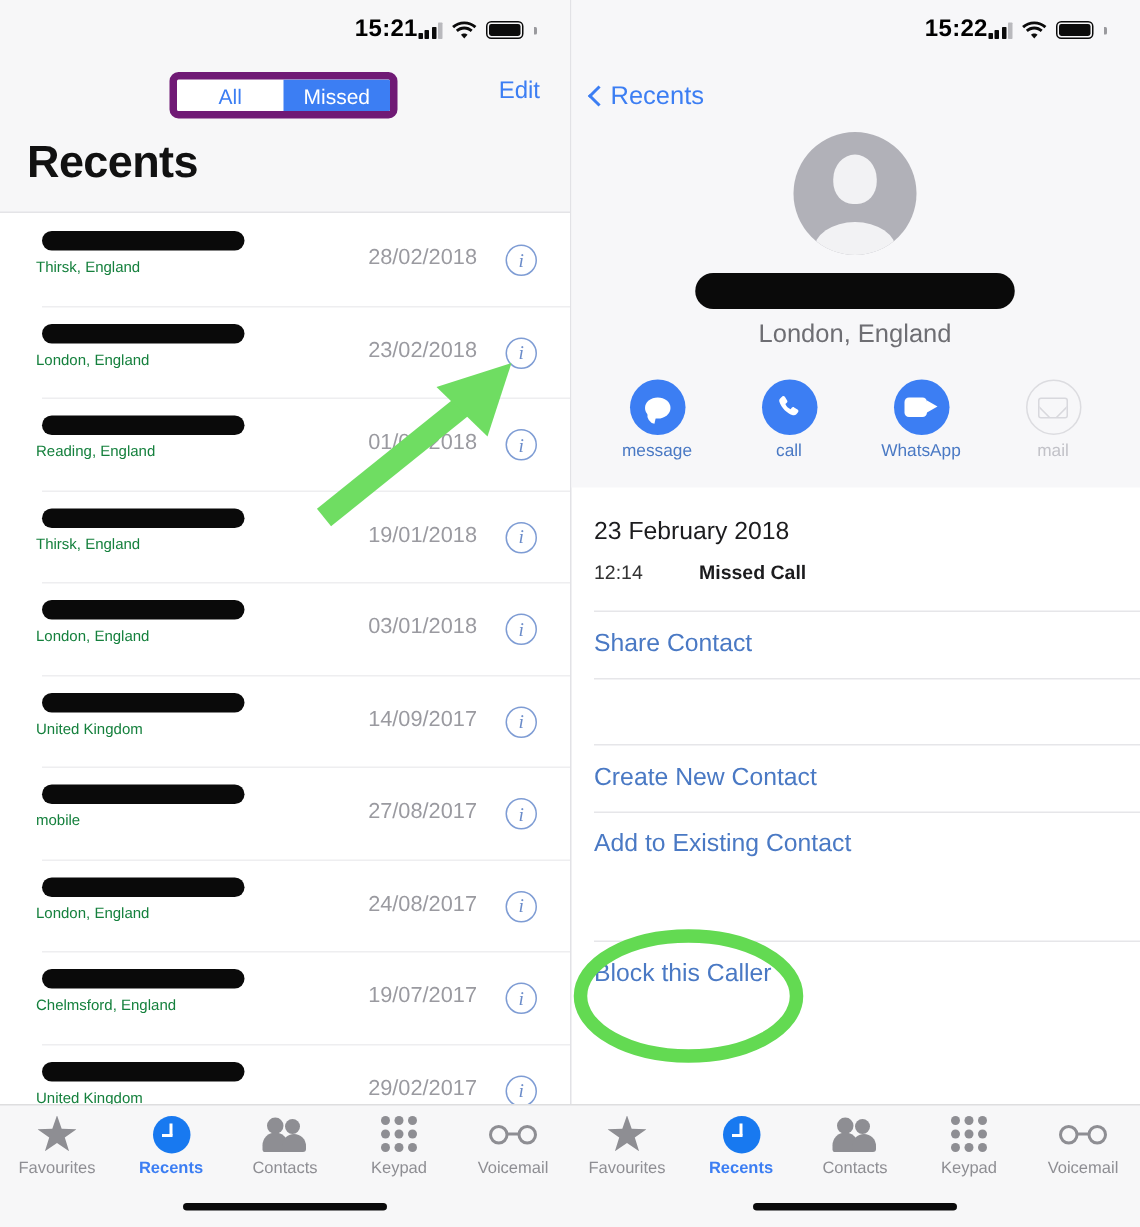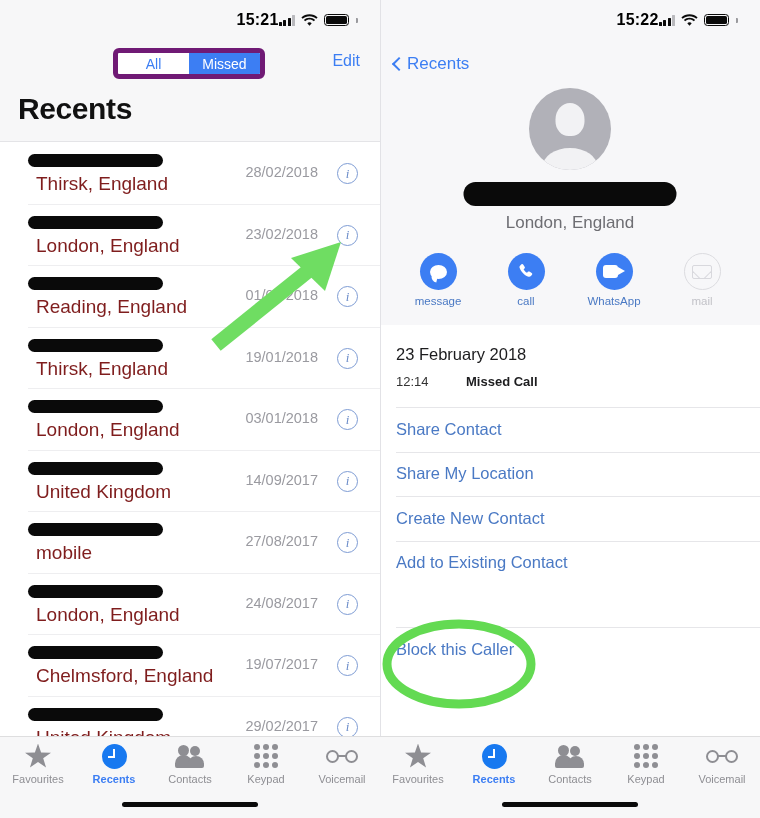--- a/index.html
+++ b/index.html
@@ -51,21 +51,21 @@
   .edit-btn { position: absolute; right: 20px; top: 4px; font-size: 16px; color: #3c7ef3; }
 
   .big-title { position: absolute; left: 18px; top: 92px; font-size: 30px; font-weight: bold; color: #111; letter-spacing: -.4px; }
 
   
   .calllist { position: absolute; top: 142px; left: 0; width: 380px; height: 594px; }
   .callrow { position: relative; height: 61.5px; padding: 0 0 0 28px; }
   .callrow + .callrow .rowline { display: block; }
   .rowline { display: none; position: absolute; left: 28px; right: 0; top: 0; height: 1px; background: #eeeef0; }
   .redact-bar { position: absolute; left: 28px; top: 12px; height: 13px; background: #0a0a0a; border-radius: 7px; }
-  .call-sub { position: absolute; left: 36px; top: 31px; font-size: 19px; color: #7f1d1d; }
+  .call-sub { position: absolute; left: 24px; top: 31px; font-size: 10px; color: #15803d; }
   .call-date { position: absolute; right: 62px; top: 22px; font-size: 14.5px; color: #9a9aa0; }
   .info-btn { position: absolute; right: 22px; top: 21px; width: 21px; height: 21px; border: 1.4px solid #7e9cd4; border-radius: 50%; }
   .info-btn span { position: absolute; left: 0; right: 0; top: 1.5px; text-align: center; font-size: 13px; font-style: italic; font-family: "Liberation Serif", serif; color: #6b8cc9; }
 
   
   .tabbar { position: absolute; left: 0; bottom: 0; width: 380px; height: 82px; background: #f7f7f8; border-top: 1px solid #dededf; }
   .tabs { display: flex; height: 58px; }
   .tab { flex: 1; display: flex; flex-direction: column; align-items: center; justify-content: flex-start; padding-top: 6px; gap: 4px; }
   .tab-label { font-size: 11px; color: #8e8e93; }
   .tab.active .tab-label { color: #3c7ef3; font-weight: bold; }
@@ -394,21 +394,20 @@
   <div class="detail-time">12:14</div>
   <div class="detail-type">Missed Call</div>
 
   <div class="opt-list" id="opt-list">
       <div class="opt">
         <span class="sep"></span>
         <span class="opt-label">Share Contact</span>
       </div>
       <div class="opt">
         <span class="sep"></span>
-        <span class="opt-label">Share My Location</span>
       </div>
       <div class="opt">
         <span class="sep"></span>
         <span class="opt-label">Create New Contact</span>
       </div>
       <div class="opt">
         <span class="sep"></span>
         <span class="opt-label">Add to Existing Contact</span>
       </div>
       <div class="opt-gap"><span class="sep"></span></div>

